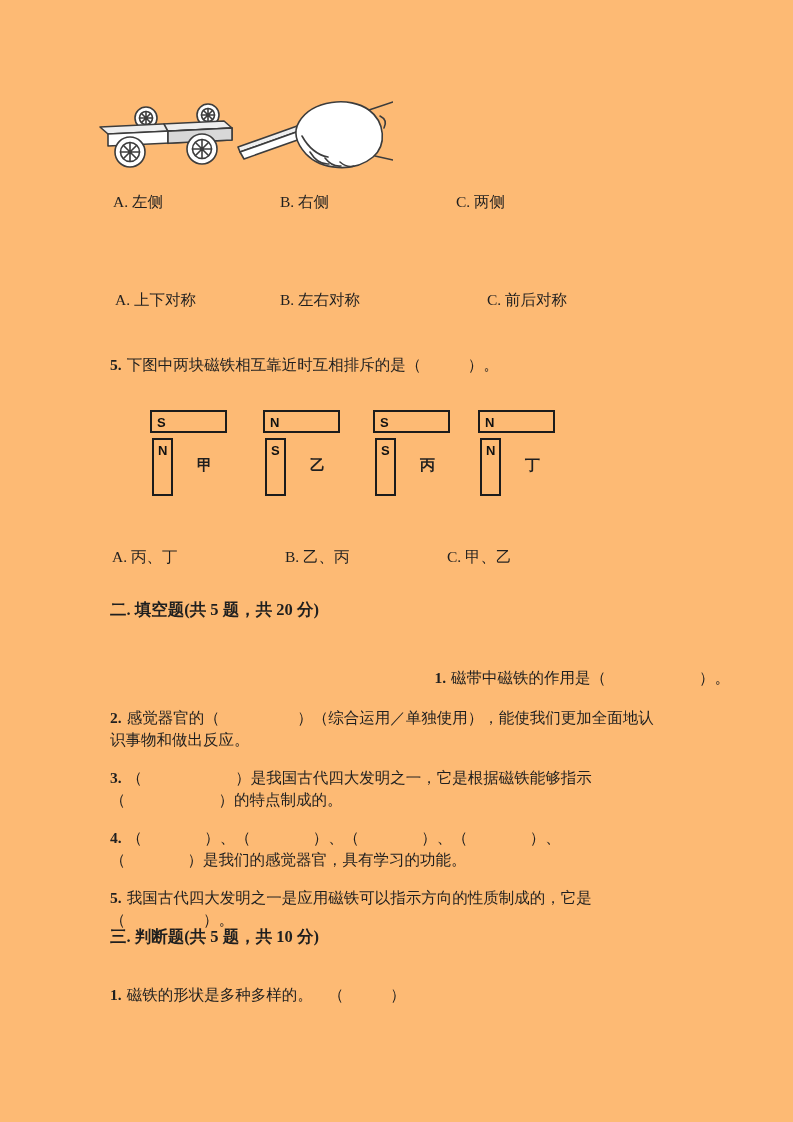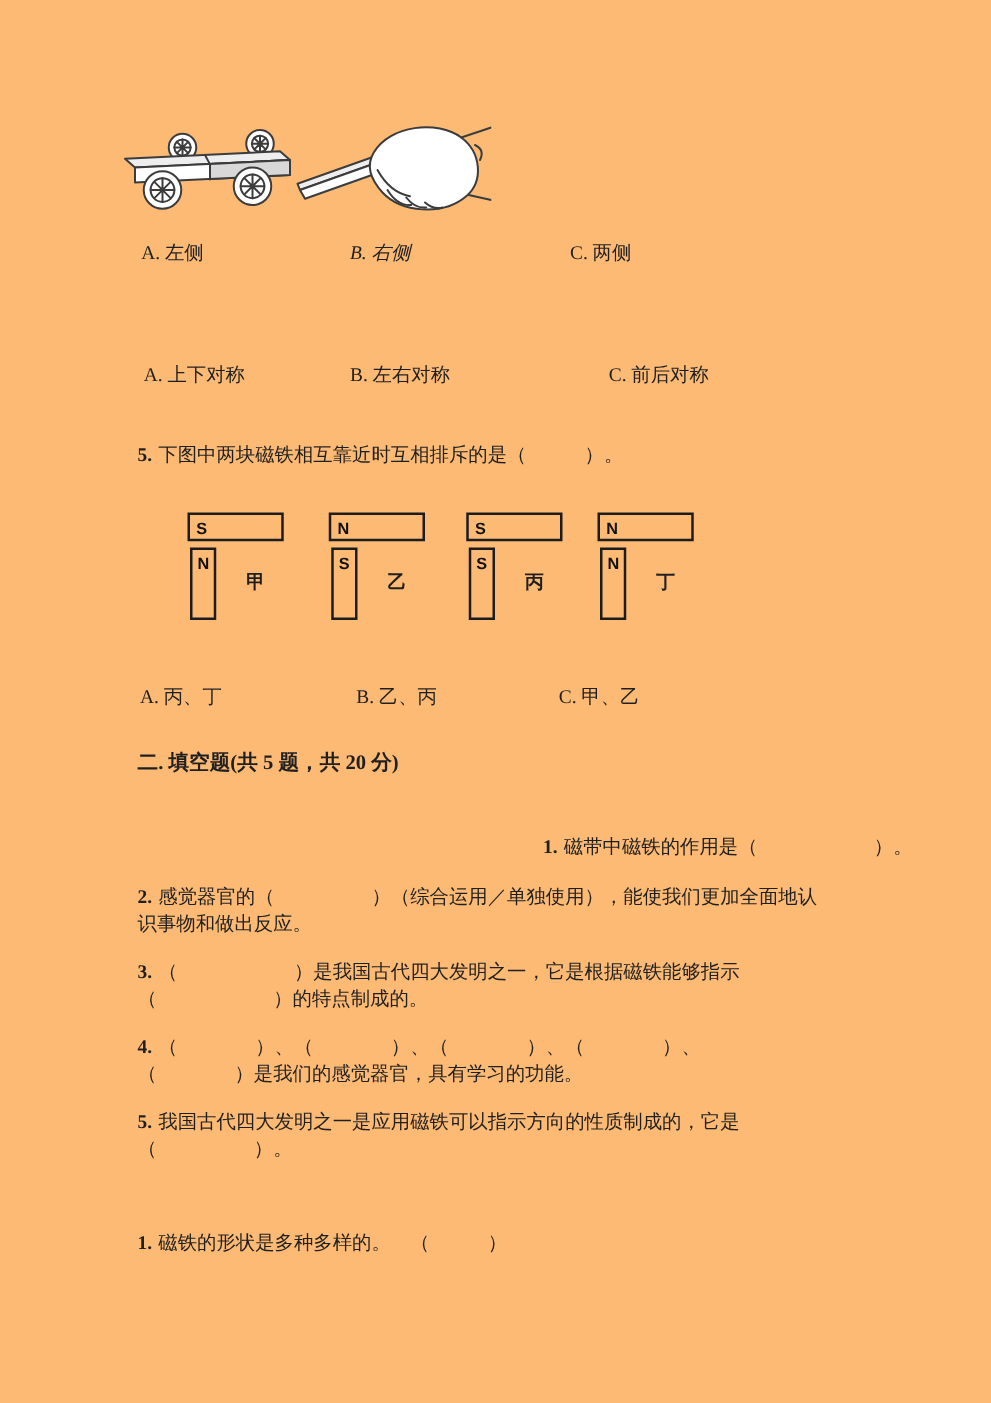--- a/index.html
+++ b/index.html
@@ -8,21 +8,21 @@
   .page { position:relative; width:793px; height:1122px; background:#fdba74; overflow:hidden; }
   .abs { position:absolute; }
 
   .figure { left:88px; top:90px; width:305px; height:85px; }
 
   .qline { left:110px; font-size:15.5px; line-height:22px; white-space:pre-line; width:620px; }
   .qnum { font-weight:bold; margin-right:5px; }
 
   .optrow { left:0; top:0; width:793px; height:22px; }
   .opt { position:absolute; font-size:15.5px; white-space:nowrap; }
-  .row-q3 { top:192px; } .row-q3 .o0 { left:113px; } .row-q3 .o1 { left:280px;font-style:italic; } .row-q3 .o2 { left:456px; }
+  .row-q3 { top:192px; } .row-q3 .o0 { left:113px; } .row-q3 .o1 { left:280px; } .row-q3 .o2 { left:456px; }
   .row-q4 { top:290px; } .row-q4 .o0 { left:115px; } .row-q4 .o1 { left:280px; } .row-q4 .o2 { left:487px; }
   .row-q5 { top:547px; } .row-q5 .o0 { left:112px; } .row-q5 .o1 { left:285px; } .row-q5 .o2 { left:447px; }
 
   .q4 { top:247px; } .q5 { top:332px; }
 
   .magnets { left:150px; top:410px; width:440px; height:92px; }
   .mgroup { position:absolute; top:0; width:110px; height:92px; }
   .mg0 { left:0; } .mg1 { left:113px; } .mg2 { left:223px; } .mg3 { left:328px; }
   .hbar { position:absolute; left:0; top:0; width:77px; height:23px; border:2px solid #1c1c1c;
           font:bold 13px/17px "Liberation Sans","DejaVu Sans",sans-serif; padding:2px 0 0 5px; color:#111; }
@@ -147,18 +147,19 @@
   </div>
   <div class="abs qline f4">
     <span class="qnum">4.</span><span>（　　　　）、（　　　　）、（　　　　）、（　　　　）、
 （　　　　）是我们的感觉器官，具有学习的功能。</span>
   </div>
   <div class="abs qline f5">
     <span class="qnum">5.</span><span>我国古代四大发明之一是应用磁铁可以指示方向的性质制成的，它是
 （　　　　　）。</span>
   </div>
 
+  <div class="abs section-title sec3">三. 判断题(共 5 题，共 10 分)</div>
 
   <div class="abs qline j1">
     <span class="qnum">1.</span><span>磁铁的形状是多种多样的。　（　　　）</span>
   </div>
 
 </div>
 
 </body></html>

